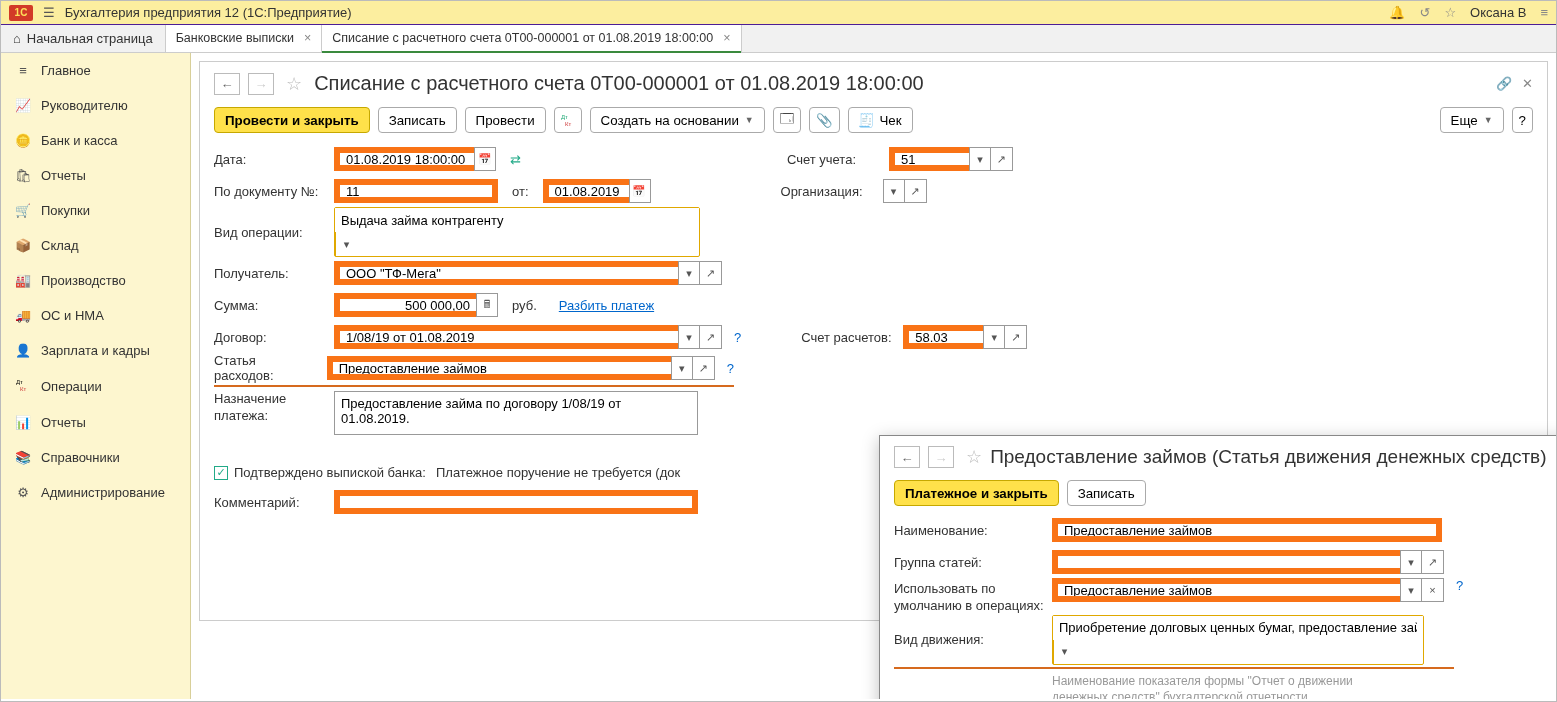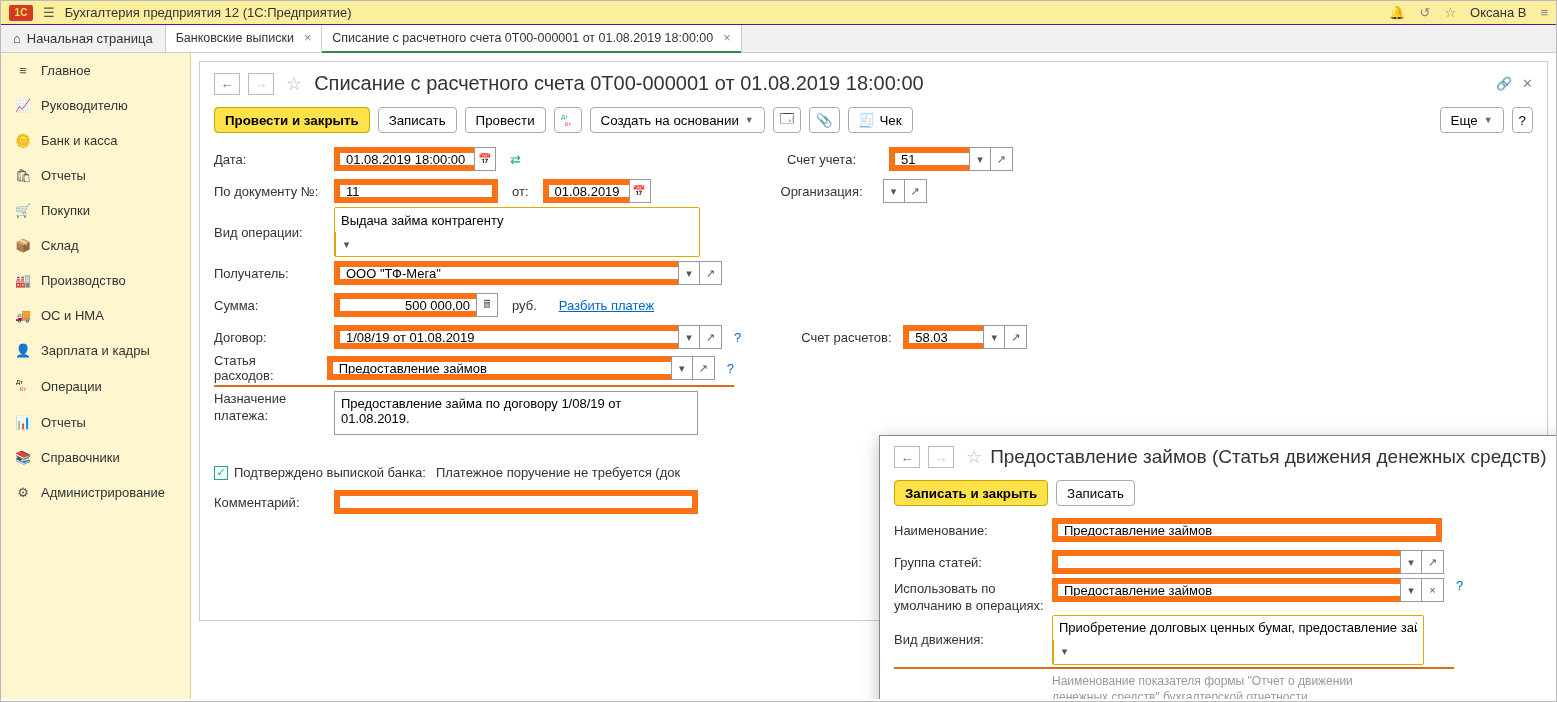--- a/index.html
+++ b/index.html
@@ -306,21 +306,21 @@
       </div>
 
       <div class="sub-panel">
         <div class="sub-header">
           <div class="nav-btn">←</div>
           <div class="nav-btn disabled">→</div>
           <span class="star">☆</span>
           <span class="sub-title">Предоставление займов (Статья движения денежных средств)</span>
         </div>
         <div class="sub-toolbar">
-          <button class="btn primary">Записать и закрыть</button>
+          <button class="btn primary">Платежное и закрыть</button>
           <button class="btn">Записать</button>
         </div>
         <div class="sub-form">
           <div class="frow">
             <span style="width:150px">Наименование:</span>
             <input class="input" style="width: 390px;" value="Предоставление займов">
           </div>
           <div class="frow">
             <span style="width:150px">Группа статей:</span>
             <div class="input-group">

